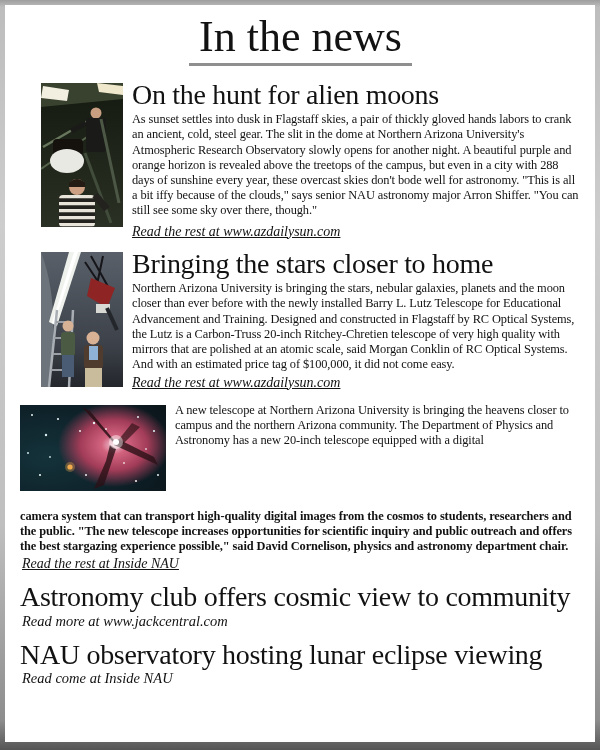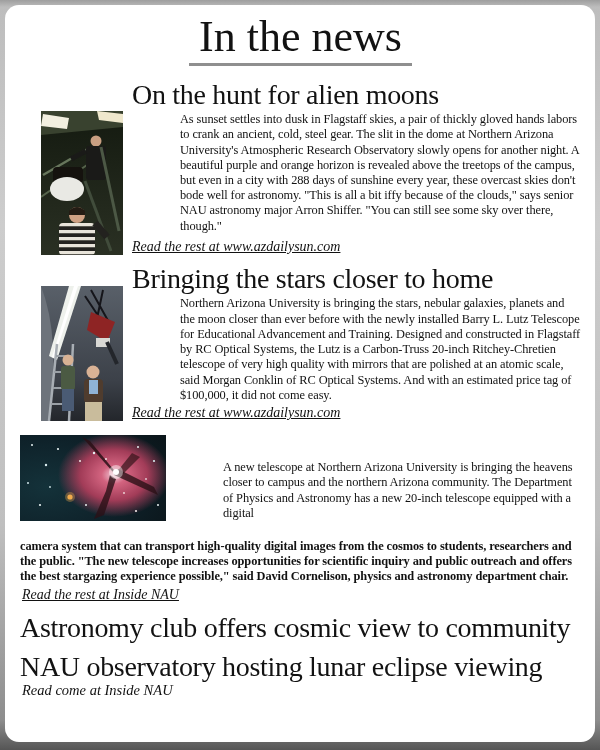--- a/index.html
+++ b/index.html
@@ -8,33 +8,32 @@
     box-sizing:border-box;width:600px;height:750px;
     padding:5px 5px 8px 5px;
     background:linear-gradient(180deg,#9e9e9e 0px,#bdbdbd 7px,#cdcdcd 30%,#bfbfbf 70%,#8d8d8d 96%,#555555 100%);
   }
   .page{
     box-sizing:border-box;width:100%;height:100%;
     background:#ffffff;overflow:hidden;
     padding:6px 14px 0 15px;
     font-family:"Liberation Serif","DejaVu Serif",serif;
     color:#121212;
-    border-radius:14px;
   }
   .title-wrap{text-align:center;margin:2px 0 14px 0;}
   .title-text{
     display:inline-block;font-size:44px;line-height:1.08;font-weight:400;
     border-bottom:3px solid #8f8f8f;padding:0 10px 2px 10px;
   }
-  .article{display:flex;align-items:flex-end;margin-top:6px;}
+  .article{display:flex;align-items:flex-start;margin-top:6px;}
   .photo{flex:0 0 auto;display:block;}
   .photo-indent{margin-left:21px;margin-top:3px;}
   .col{padding-left:9px;flex:1 1 auto;}
   .a-head{font-size:28px;line-height:1.06;font-weight:400;letter-spacing:-0.3px;margin:0 0 3px 0;}
-  .a-body{font-size:12.4px;line-height:15.2px;letter-spacing:-0.1px;text-align:left;margin-left:48px;}
+  .a-body{font-size:12.4px;line-height:15.2px;letter-spacing:-0.1px;text-align:left;}
   .read{font-style:italic;font-size:14px;margin-top:5px;text-decoration:underline;}
   .read-tight{margin-top:2px;}
   .a3-below{font-size:12.4px;line-height:15.2px;letter-spacing:-0.1px;margin-top:18px;font-weight:bold;}
   .brief-head{font-size:28px;line-height:1.05;font-weight:400;letter-spacing:-0.3px;margin:10px 0 0 0;}
   .brief-read{font-style:italic;font-size:14.5px;margin:1px 0 0 2px;}
   .hl{display:block;}
 </style>
 </head>
 <body>
 
@@ -166,20 +165,21 @@
         <div class="col">
           <div class="a-body">A new telescope at Northern Arizona University is bringing the heavens closer to campus and the northern Arizona community. The Department of Physics and Astronomy has a new 20-inch telescope equipped with a digital</div>
         </div>
       </div>
       <div class="a3-below">camera system that can transport high-quality digital images from the cosmos to students, researchers and the public. "The new telescope increases opportunities for scientific inquiry and public outreach and offers the best stargazing experience possible," said David Cornelison, physics and astronomy department chair.</div>
       <div class="read read-tight" style="margin-left:2px;">Read the rest at Inside NAU</div>
     </div>
 
     <div>
       <h2 class="brief-head">Astronomy club offers cosmic view to community</h2>
+      <div class="brief-read">Read more at www.jackcentral.com</div>
     </div>
     <div>
       <h2 class="brief-head">NAU observatory hosting lunar eclipse viewing</h2>
       <div class="brief-read">Read come at Inside NAU</div>
     </div>
 
   </div>
 </div>
 
 </body></html>

